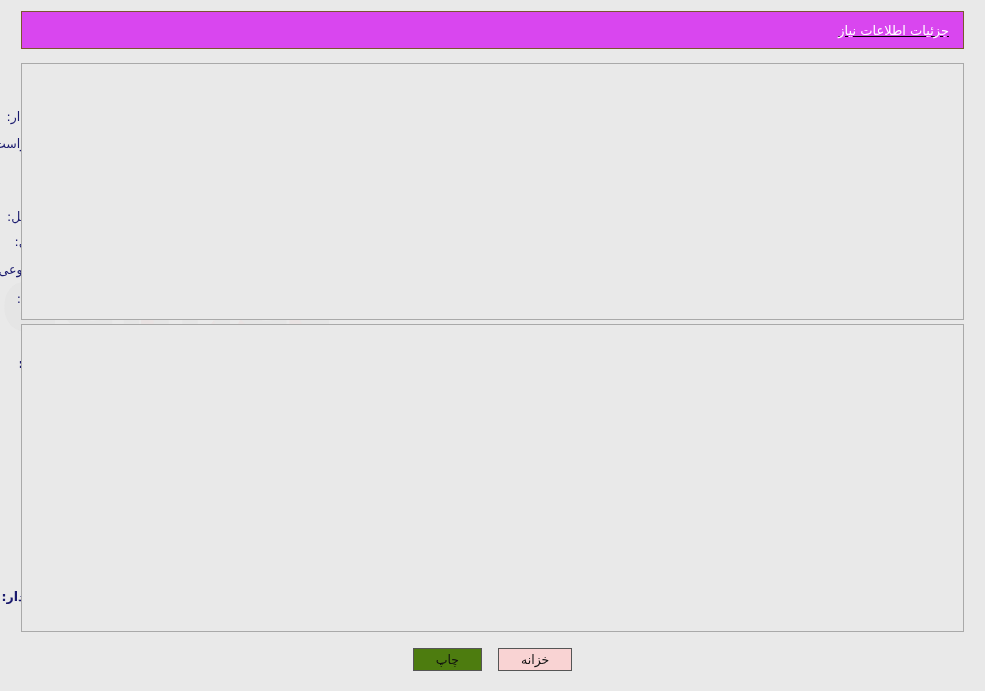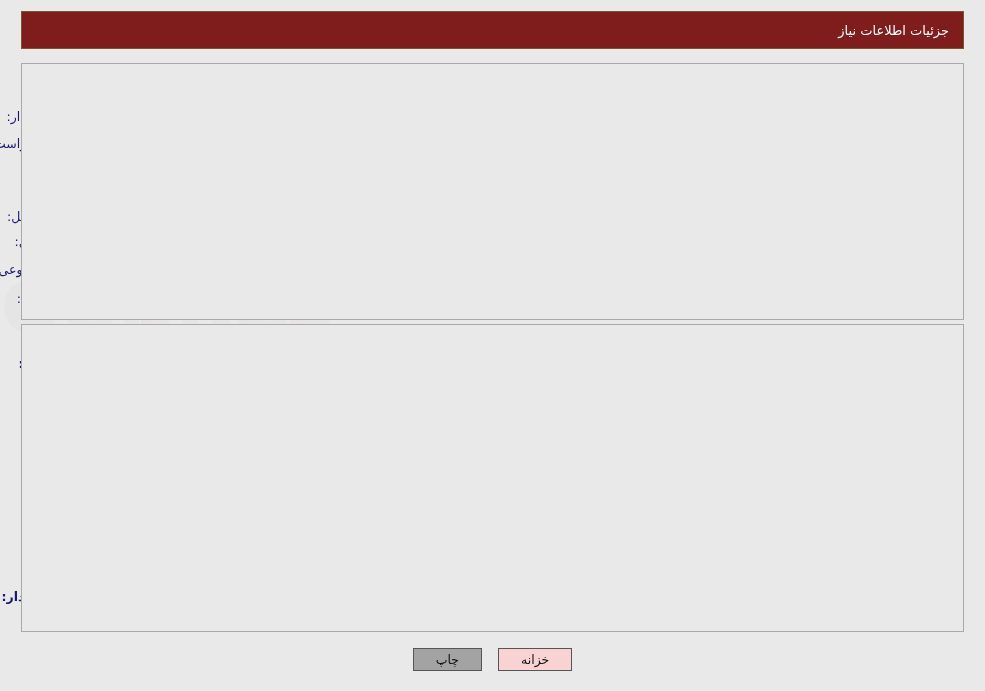--- a/index.html
+++ b/index.html
@@ -33,28 +33,29 @@
     opacity: .55;
   }
 
   
   .header-bar {
     position: absolute;
     top: 11px;
     right: 21px;
     left: 21px;
     height: 38px;
-    background: #7f1d1d;
+    background: #d946ef;
     border: 1px solid #7a5630;
     box-sizing: border-box;
     display: flex;
     align-items: center;
     justify-content: flex-start;
     padding-right: 14px;
     z-index: 2;
+    text-decoration: underline;
   }
   .header-title {
     color: #ffffff;
     font-size: 13px;
     letter-spacing: .2px;
   }
 
   
   .panel {
     position: absolute;
@@ -208,21 +209,21 @@
     z-index: 3;
   }
   .btn {
     border: 1px solid #555;
     font-size: 12.5px;
     padding: 3px 22px;
     cursor: pointer;
     color: #111;
     font-family: inherit;
   }
-  .btn-print  { background: #a3a3a3; }
+  .btn-print  { background: #4d7c0f; }
   .btn-back   { background: #f9d3d3; }
 
   .section-heading {
     position: absolute;
     font-size: 12.5px;
     font-weight: bold;
     color: #1a1a6e;
     white-space: nowrap;
   }
 </style>

